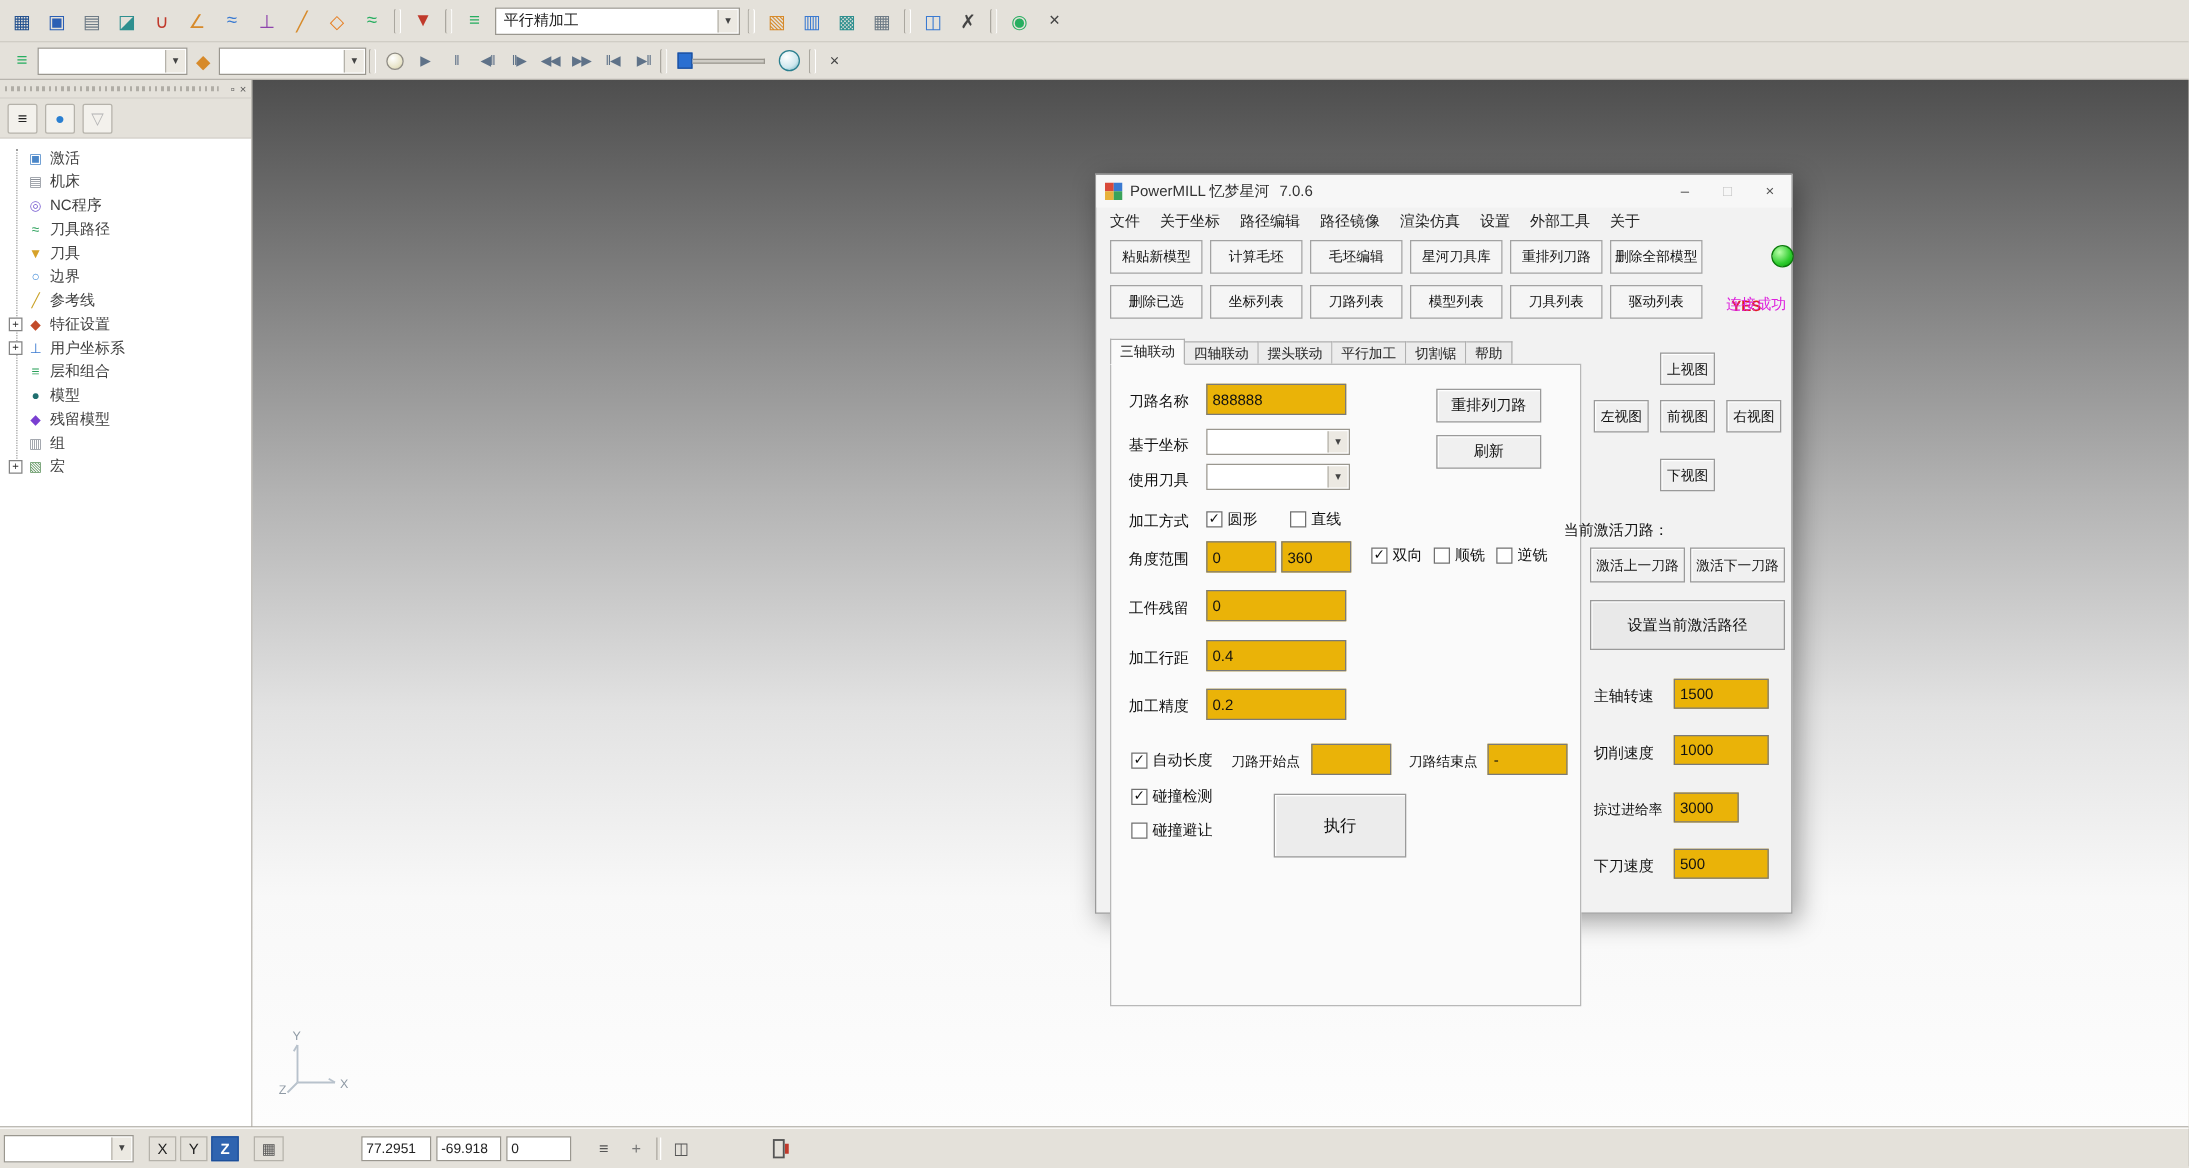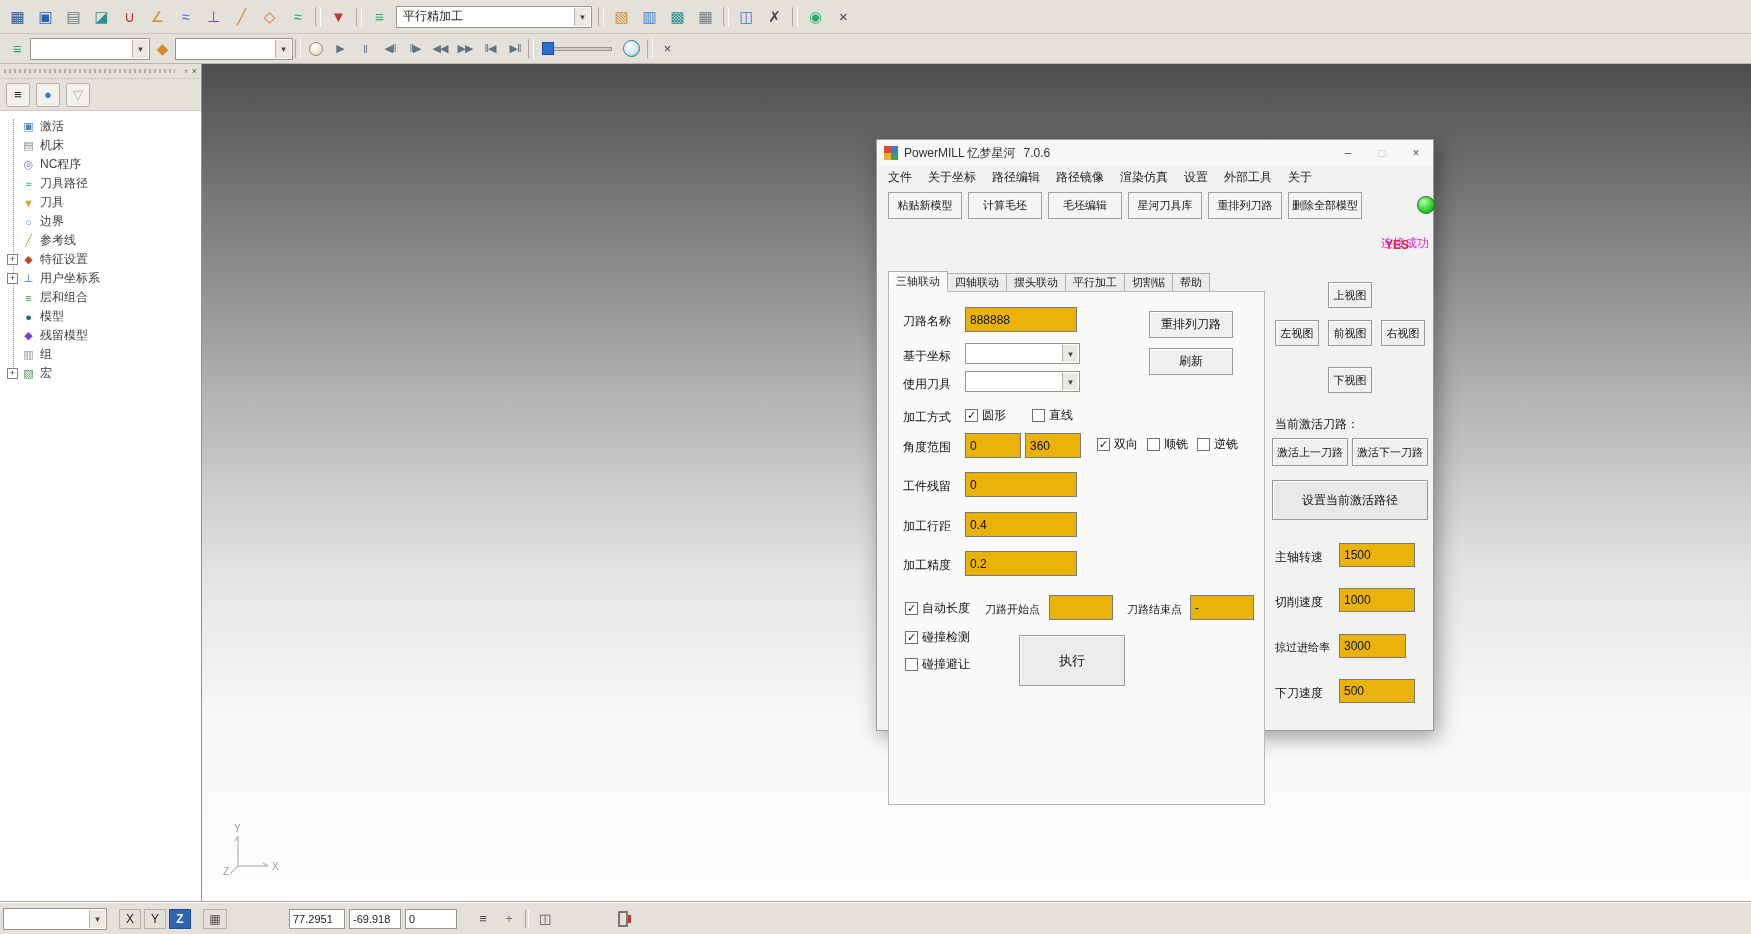--- a/index.html
+++ b/index.html
@@ -303,20 +303,29 @@
   <button class="btn w74">粘贴新模型</button>
       <button class="btn w74">计算毛坯</button>
       <button class="btn w74">毛坯编辑</button>
       <button class="btn w74">星河刀具库</button>
       <button class="btn w74">重排列刀路</button>
       <button class="btn w74">删除全部模型</button>
     </div>
   <span class="yes" style="position:absolute; left:500px; top:58px; color:#e02020;">YES</span>
   <div class="led" style="position:absolute; left:531px; top:56px;"></div>
 
+  <div class="dlg-row" style="top:88px;">
+
+  <button class="btn w74">删除已选</button>
+      <button class="btn w74">坐标列表</button>
+      <button class="btn w74">刀路列表</button>
+      <button class="btn w74">模型列表</button>
+      <button class="btn w74">刀具列表</button>
+      <button class="btn w74">驱动列表</button>
+    </div>
   <span class="conn" style="position:absolute; left:496px; top:95px; color:#dd22dd;">连接成功</span>
 
   <div class="tabs">
 
   <div class="tab active">三轴联动</div>
       <div class="tab">四轴联动</div>
       <div class="tab">摆头联动</div>
       <div class="tab">平行加工</div>
       <div class="tab">切割锯</div>
       <div class="tab">帮助</div>
@@ -395,31 +404,31 @@
 
     <button class="pbtn" style="left:130px; top:343px; width:106px; height:51px; font-size:13px; background:#ececec;">执行</button>
   </div>
 
   <button class="pbtn" style="left:451px; top:142px; width:44px; height:26px; font-size:11px;">上视图</button>
   <button class="pbtn" style="left:398px; top:180px; width:44px; height:26px; font-size:11px;">左视图</button>
   <button class="pbtn" style="left:451px; top:180px; width:44px; height:26px; font-size:11px;">前视图</button>
   <button class="pbtn" style="left:504px; top:180px; width:44px; height:26px; font-size:11px;">右视图</button>
   <button class="pbtn" style="left:451px; top:227px; width:44px; height:26px; font-size:11px;">下视图</button>
 
-  <span class="rlabel" style="left:398px; top:276px;text-align:center;">当前激活刀路：</span>
+  <span class="rlabel" style="left:374px; top:276px;text-align:center;">当前激活刀路：</span>
   <button class="pbtn" style="left:395px; top:298px; width:76px; height:28px; font-size:11px;">激活上一刀路</button>
   <button class="pbtn" style="left:475px; top:298px; width:76px; height:28px; font-size:11px;">激活下一刀路</button>
   <button class="pbtn" style="left:395px; top:340px; width:156px; height:40px; background:#e9e9e9;">设置当前激活路径</button>
 
   <span class="rlabel" style="left:398px; top:409px;">主轴转速</span>
   <input class="txt" style="left: 462px; top: 403px; width: 76px; height: 24px;" value="1500">
   <span class="rlabel" style="left:398px; top:454px;">切削速度</span>
   <input class="txt" style="left: 462px; top: 448px; width: 76px; height: 24px;" value="1000">
   <span class="rlabel" style="left:398px; top:500px; font-size:11px;">掠过进给率</span>
-  <input class="txt" style="left: 462px; top: 494px; width: 67px; height: 24px;" value="3000">
+  <input class="txt" style="left: 462px; top: 494px; width: 52px; height: 24px;" value="3000">
   <span class="rlabel" style="left:398px; top:545px;">下刀速度</span>
   <input class="txt" style="left: 462px; top: 539px; width: 76px; height: 24px;" value="500">
 </div>
 
 <div id="statusbar" class="bar">
   <div class="combo" style="width:104px;">
     <span></span>
     <span class="arrow">▾</span>
   </div>
   <div class="tb-icons" style="margin-left:8px; gap:3px;">

